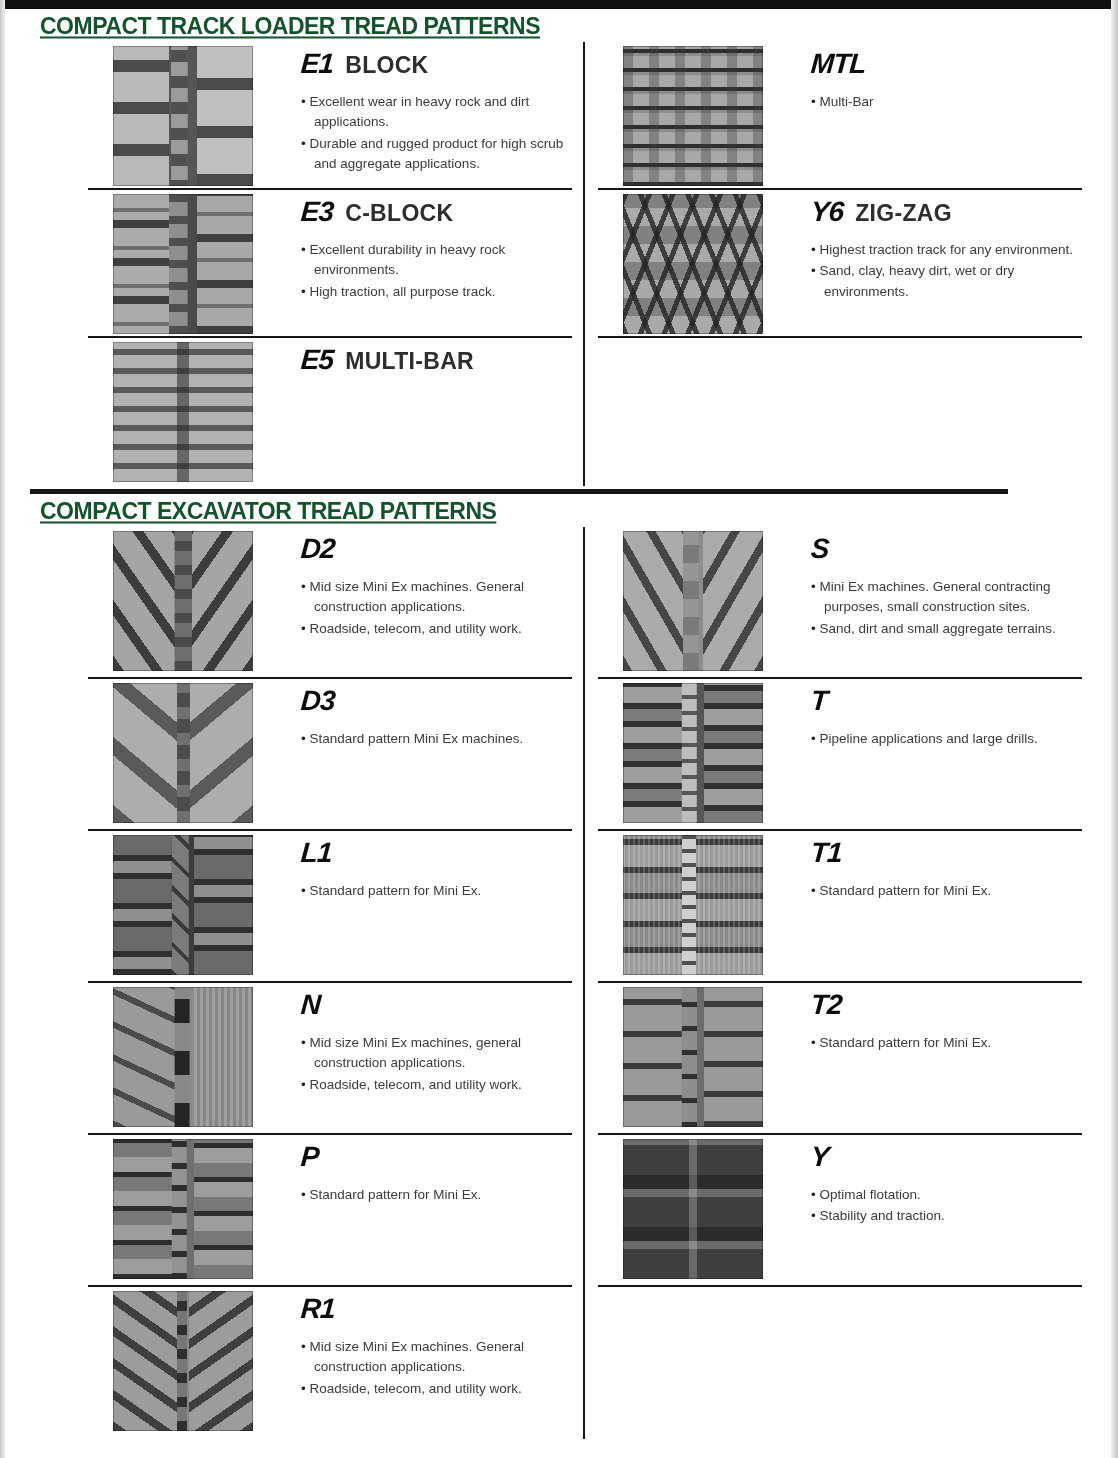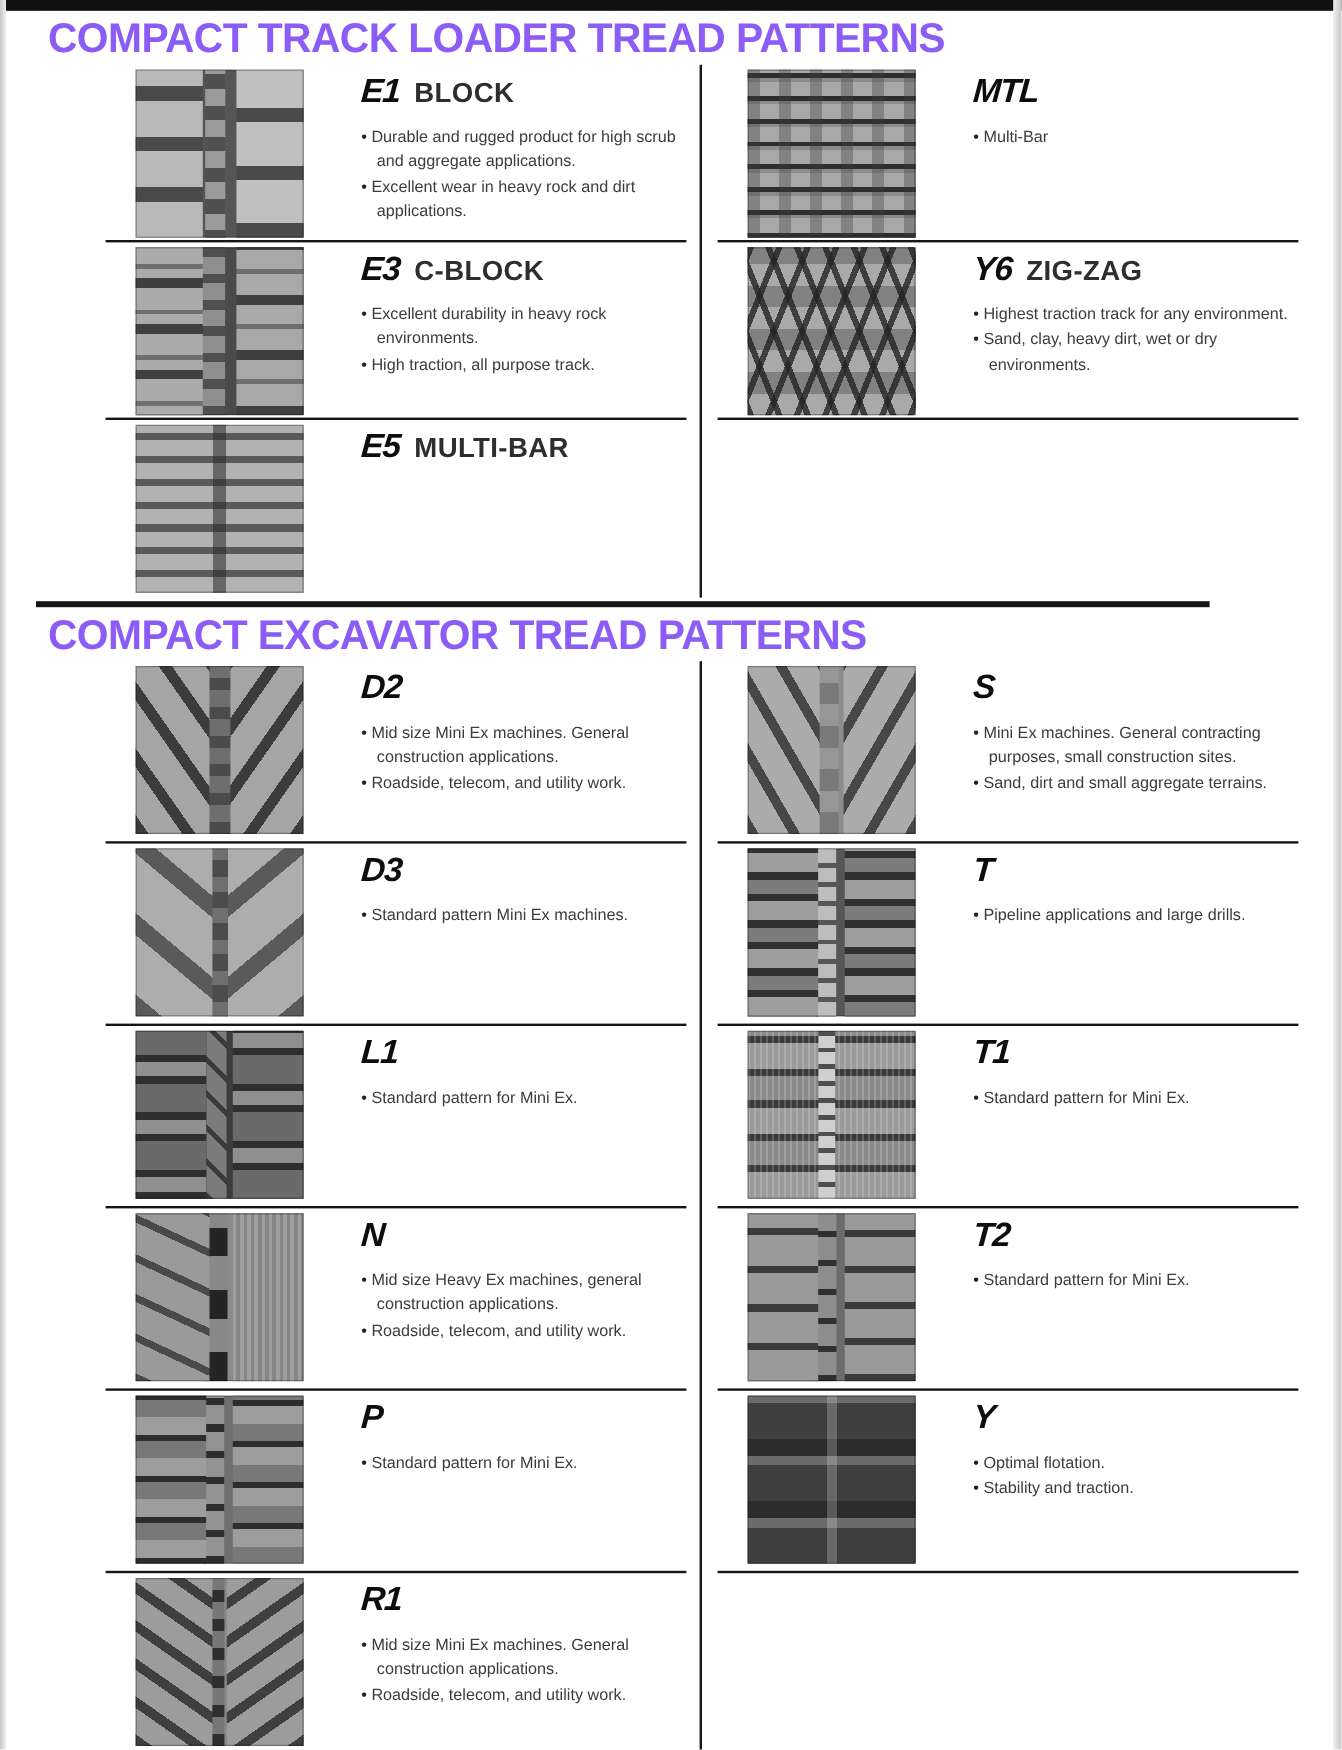--- a/index.html
+++ b/index.html
@@ -8,23 +8,24 @@
     background:#ffffff;
     font-family:"Liberation Sans", sans-serif;
     position:relative;
   }
   .page{width:1118px;height:1458px;position:relative;background:#fff;}
   .edge-left{position:absolute;left:0;top:0;width:5px;height:100%;background:linear-gradient(90deg,#c9c9c9,#efefef);}
   .edge-right{position:absolute;right:0;top:0;width:7px;height:100%;background:linear-gradient(90deg,#efefef,#c6c6c6);}
   .top-bar{height:9px;background:#101010;width:100%;}
   .section-title{
     margin:4px 0 2px 40px;
-    font-size:34px;font-weight:900;letter-spacing:-0.5px;
-    color:#8b5cf6;transform:scaleY(1.02);transform-origin:left top;
+    font-size:23px;font-weight:900;letter-spacing:-0.5px;
+    color:#14532d;transform:scaleY(1.02);transform-origin:left top;
     white-space:nowrap;
+    text-decoration:underline;
   }
   .grid{display:flex;margin-left:88px;margin-right:36px;align-items:stretch;}
   .col{flex:1;min-width:0;}
   .col.left{margin-right:11px;}
   .col.right{margin-left:13px;}
   .divider-v{width:2px;background:#161616;}
   .row{display:flex;box-sizing:border-box;border-bottom:2px solid #161616;}
   .row.no-rule{border-bottom:none;}
   .s1 .row{height:148px;}
   .s2 .row{height:152px;}
@@ -123,22 +124,22 @@
     <div class="col left">
 
       <div class="row">
         <div class="tread t-e1"></div>
         <div class="info">
           <div class="title-line">
             <span class="code">E1</span>
             <span class="suffix">BLOCK</span>
           </div>
           <ul class="bullets">
+            <li>Excellent wear in heavy rock and dirt applications.</li>
             <li>Durable and rugged product for high scrub and aggregate applications.</li>
-            <li>Excellent wear in heavy rock and dirt applications.</li>
           </ul>
         </div>
       </div>
 
       <div class="row">
         <div class="tread t-e3"></div>
         <div class="info">
           <div class="title-line">
             <span class="code">E3</span>
             <span class="suffix">C-BLOCK</span>
@@ -236,21 +237,21 @@
         </div>
       </div>
 
       <div class="row">
         <div class="tread t-n"></div>
         <div class="info">
           <div class="title-line">
             <span class="code">N</span>
           </div>
           <ul class="bullets">
-            <li>Mid size Heavy Ex machines, general construction applications.</li>
+            <li>Mid size Mini Ex machines, general construction applications.</li>
             <li>Roadside, telecom, and utility work.</li>
           </ul>
         </div>
       </div>
 
       <div class="row">
         <div class="tread t-p"></div>
         <div class="info">
           <div class="title-line">
             <span class="code">P</span>

